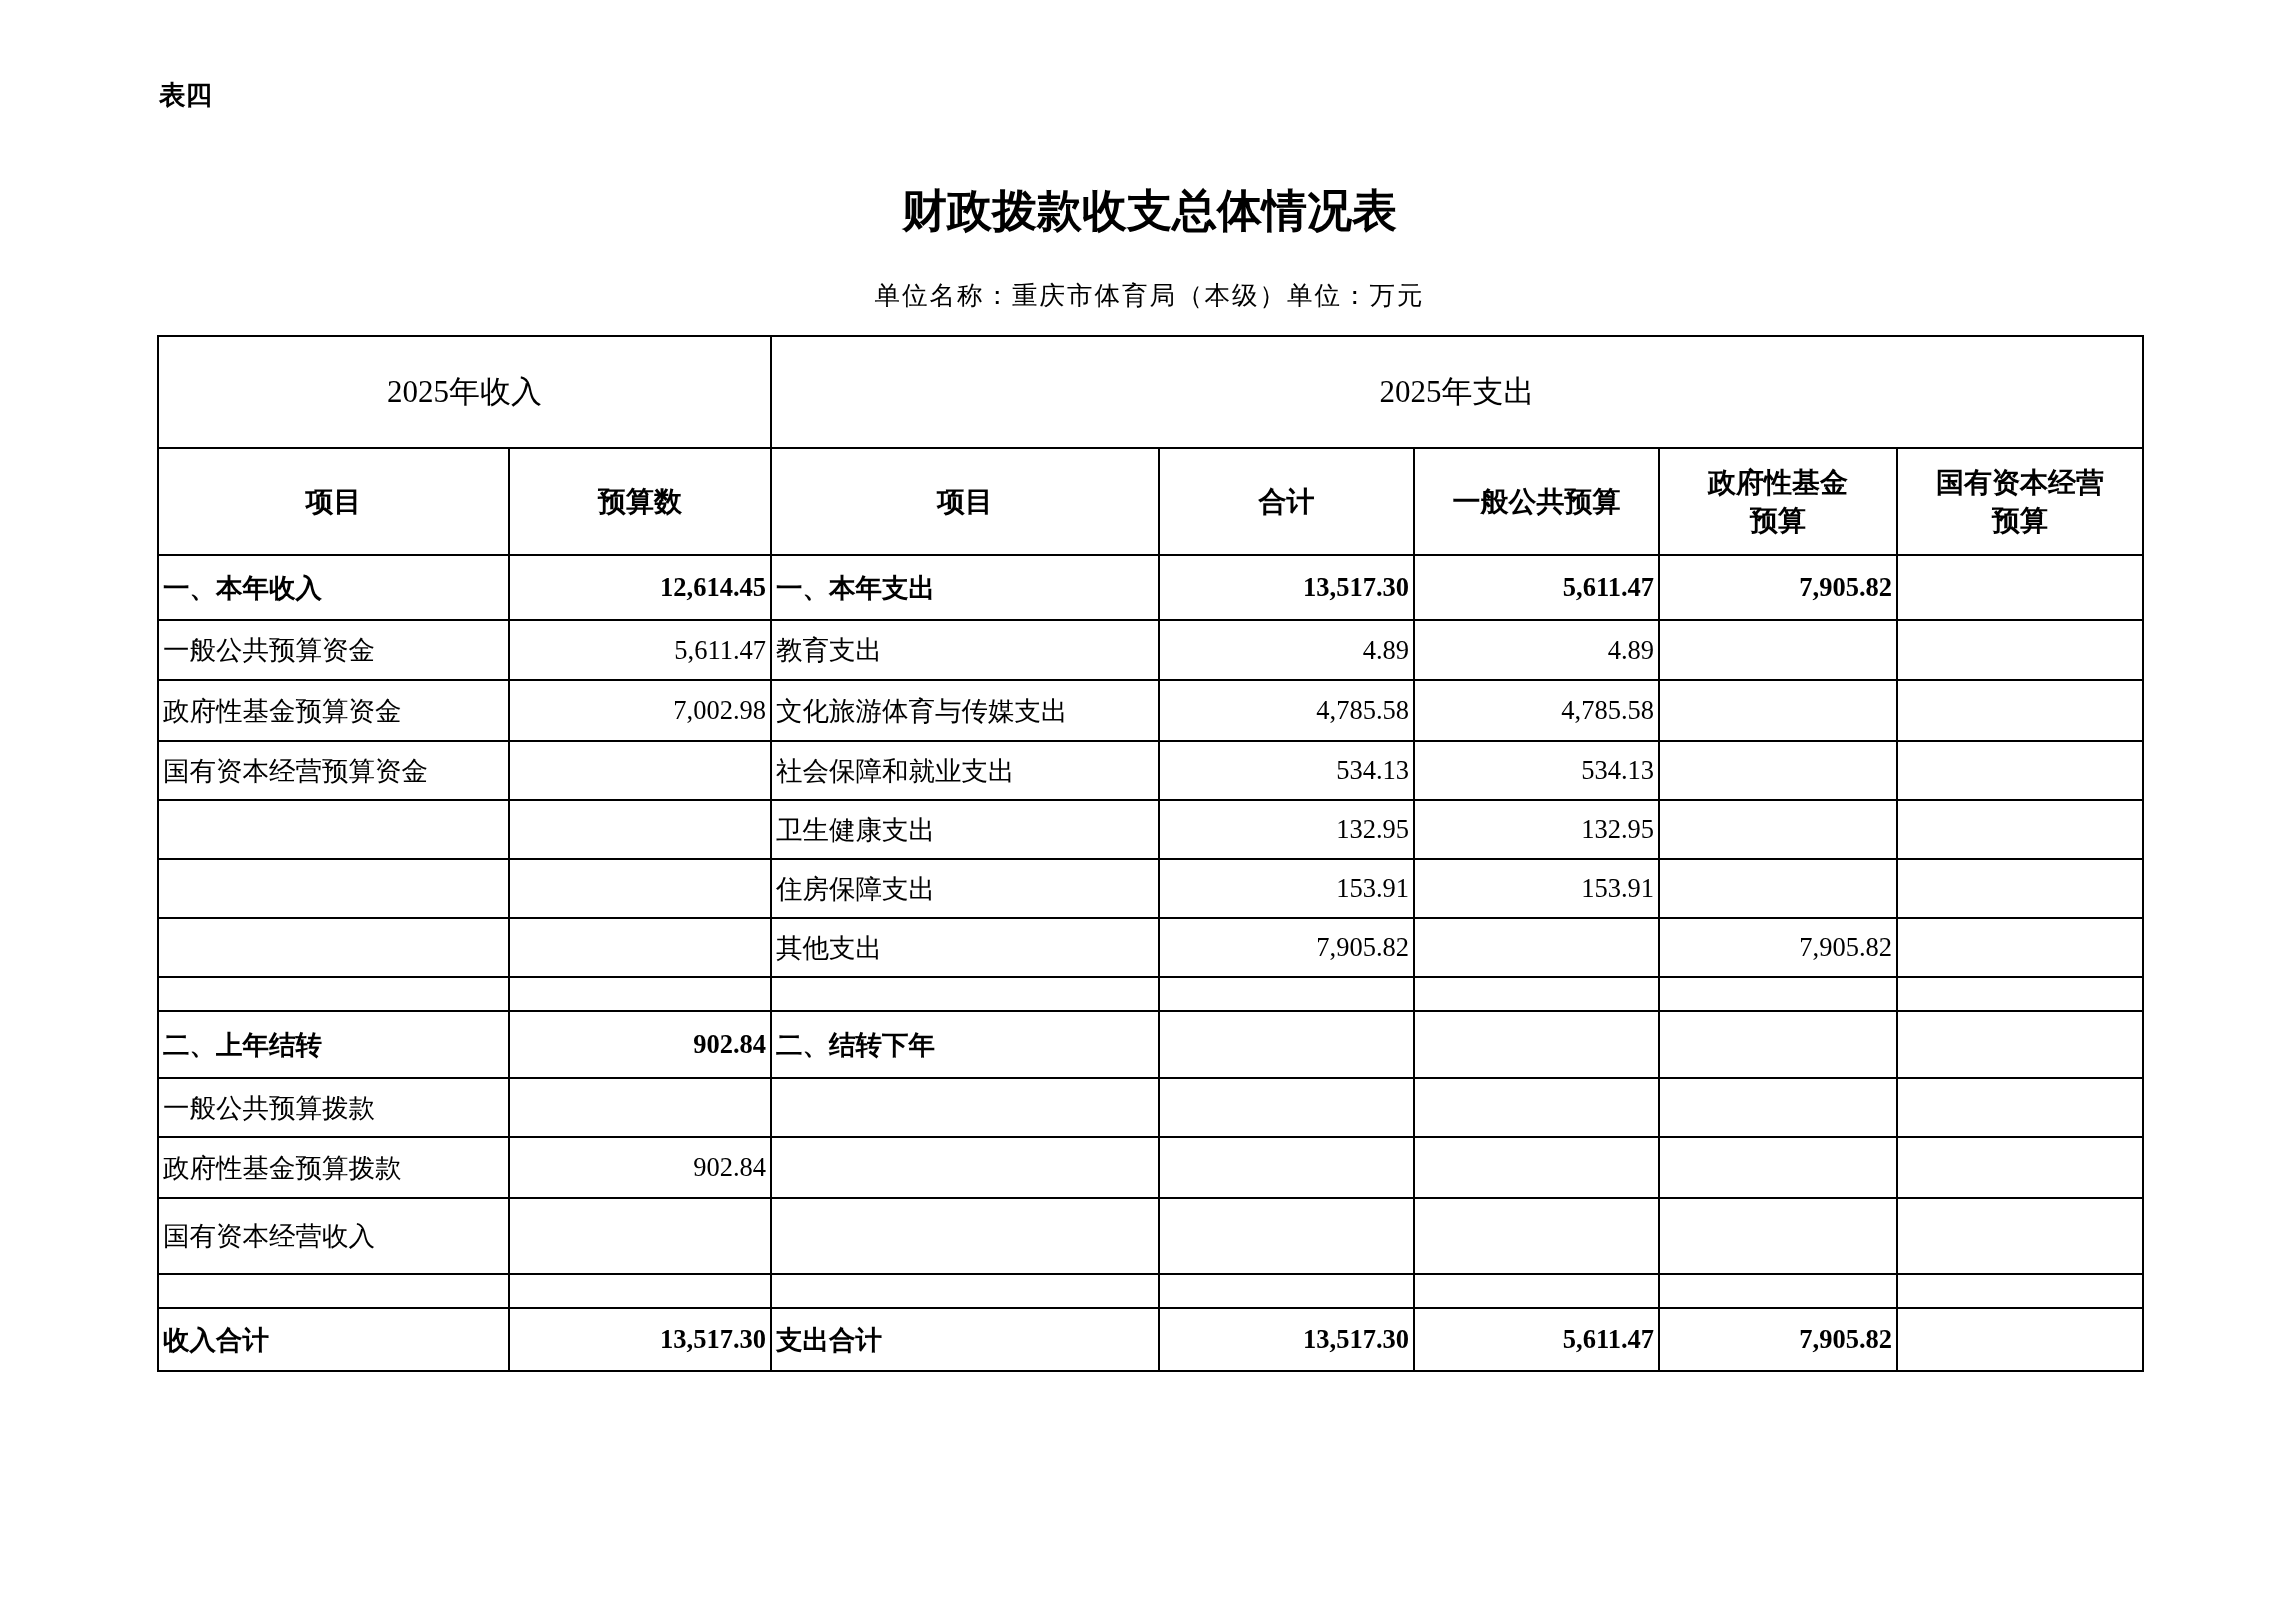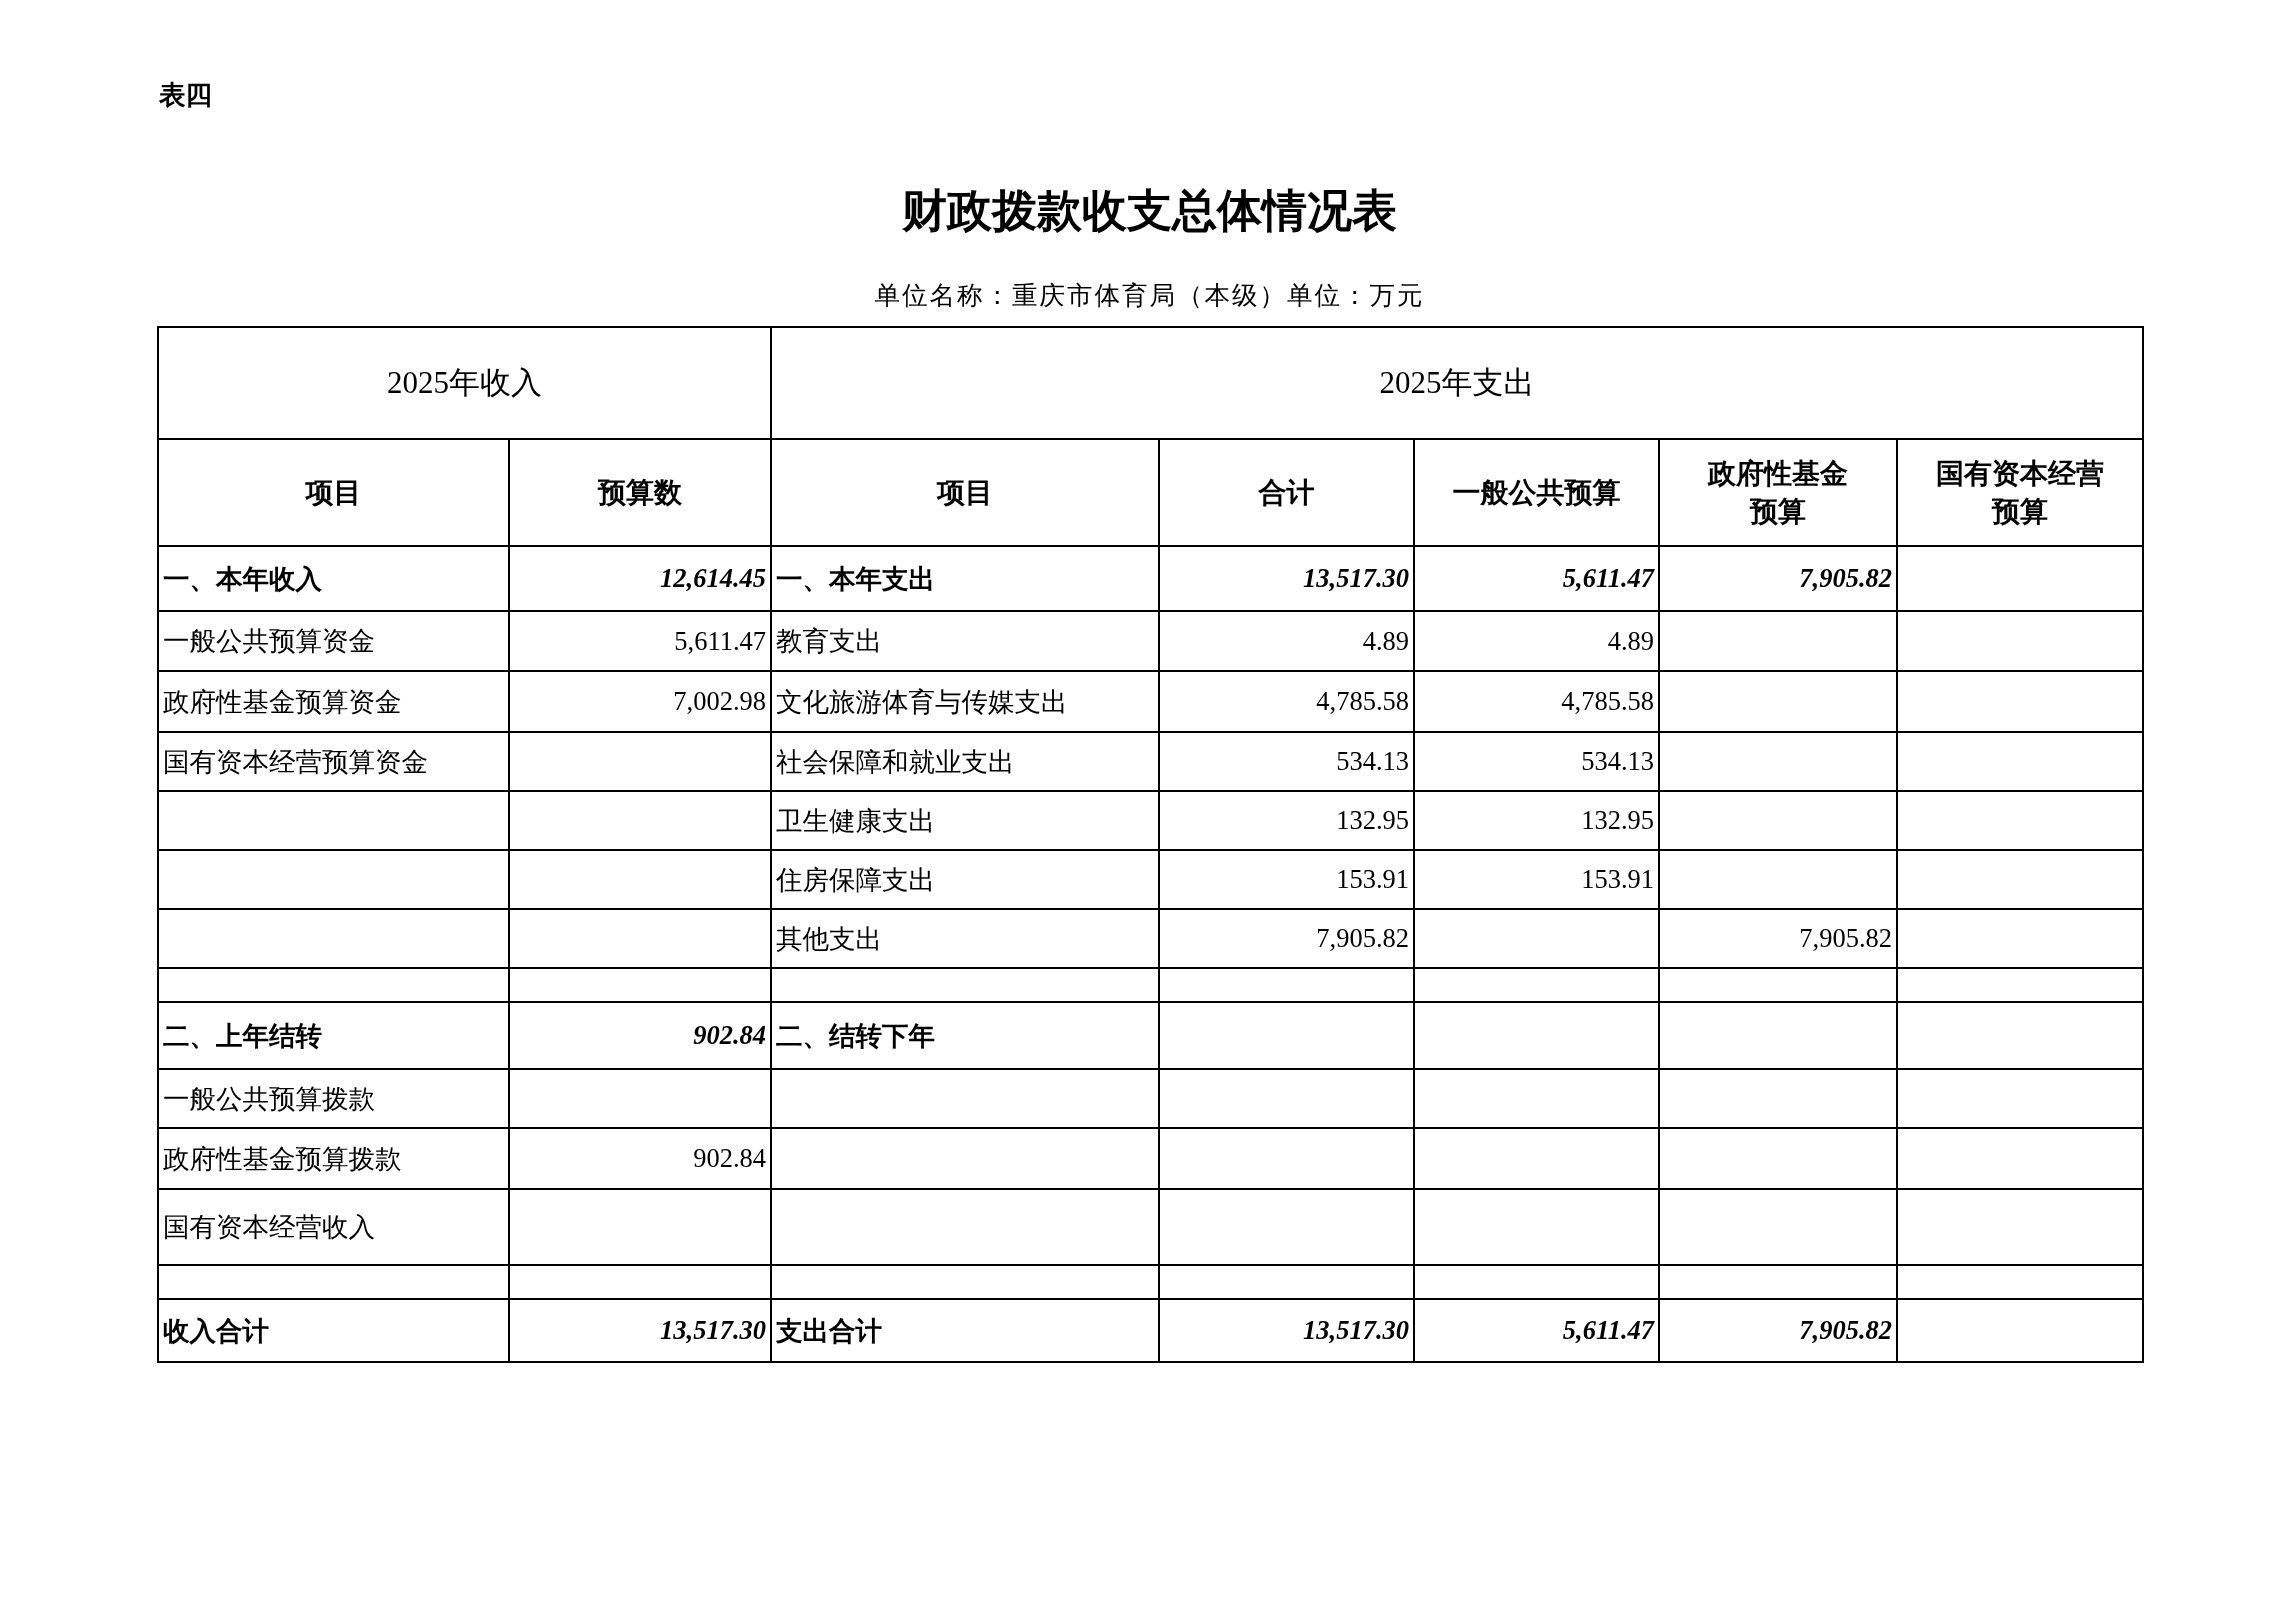--- a/index.html
+++ b/index.html
@@ -20,21 +20,21 @@
     text-align:center;font-weight:bold;font-size:45px;line-height:1.2;
     font-family:"Liberation Serif","DejaVu Serif",serif;
   }
   .meta-row{
     position:absolute;left:0;top:278px;width:100%;
     display:flex;justify-content:center;align-items:flex-end;
     font-size:25.5px;letter-spacing:2px;
     font-family:"Liberation Serif","DejaVu Serif",serif;
   }
   table.budget{
-    position:absolute;left:0;top:326px;width:1985px;
+    position:absolute;left:0;top:335px;width:1985px;
     border-collapse:collapse;table-layout:fixed;
     font-size:26.5px;
   }
   table.budget th, table.budget td{
     border:2px solid #000;
     border-top-width:2.9px;border-bottom-width:2.9px;
     padding:0 3.9px;overflow:hidden;
   }
   table.budget{border:2.9px solid #000;}
   th.group{
@@ -47,21 +47,21 @@
     white-space:pre-line;line-height:1.35;
   }
   td.item{
     text-align:left;font-family:"Liberation Serif","DejaVu Serif",serif;
     font-weight:normal;padding-left:6.9px;
   }
   td.num{
     text-align:right;font-family:"Liberation Serif","DejaVu Serif",serif;
     font-weight:normal;padding-right:2.9px;
   }
-  td.num.sec{font-weight:bold;font-style:italic;}
+  td.num.sec{font-weight:bold;}
   td.cat{
     font-family:"Liberation Sans","DejaVu Sans",sans-serif;
     font-weight:bold;font-size:26.5px;
   }
 </style>
 </head>
 <body>
 
 <div class="page">
   <div class="table-label">表四</div>

